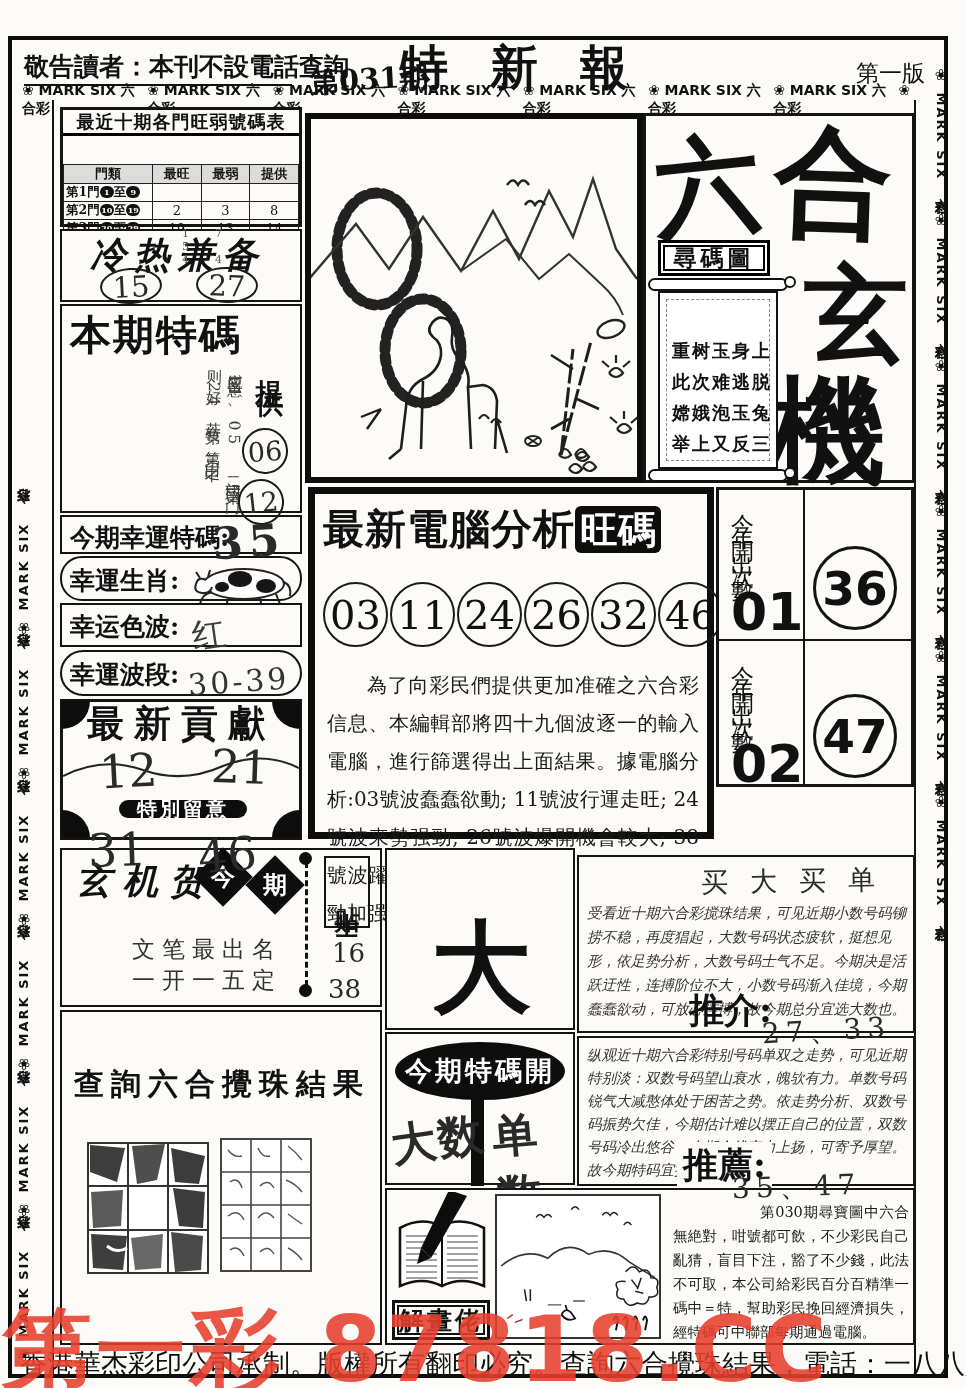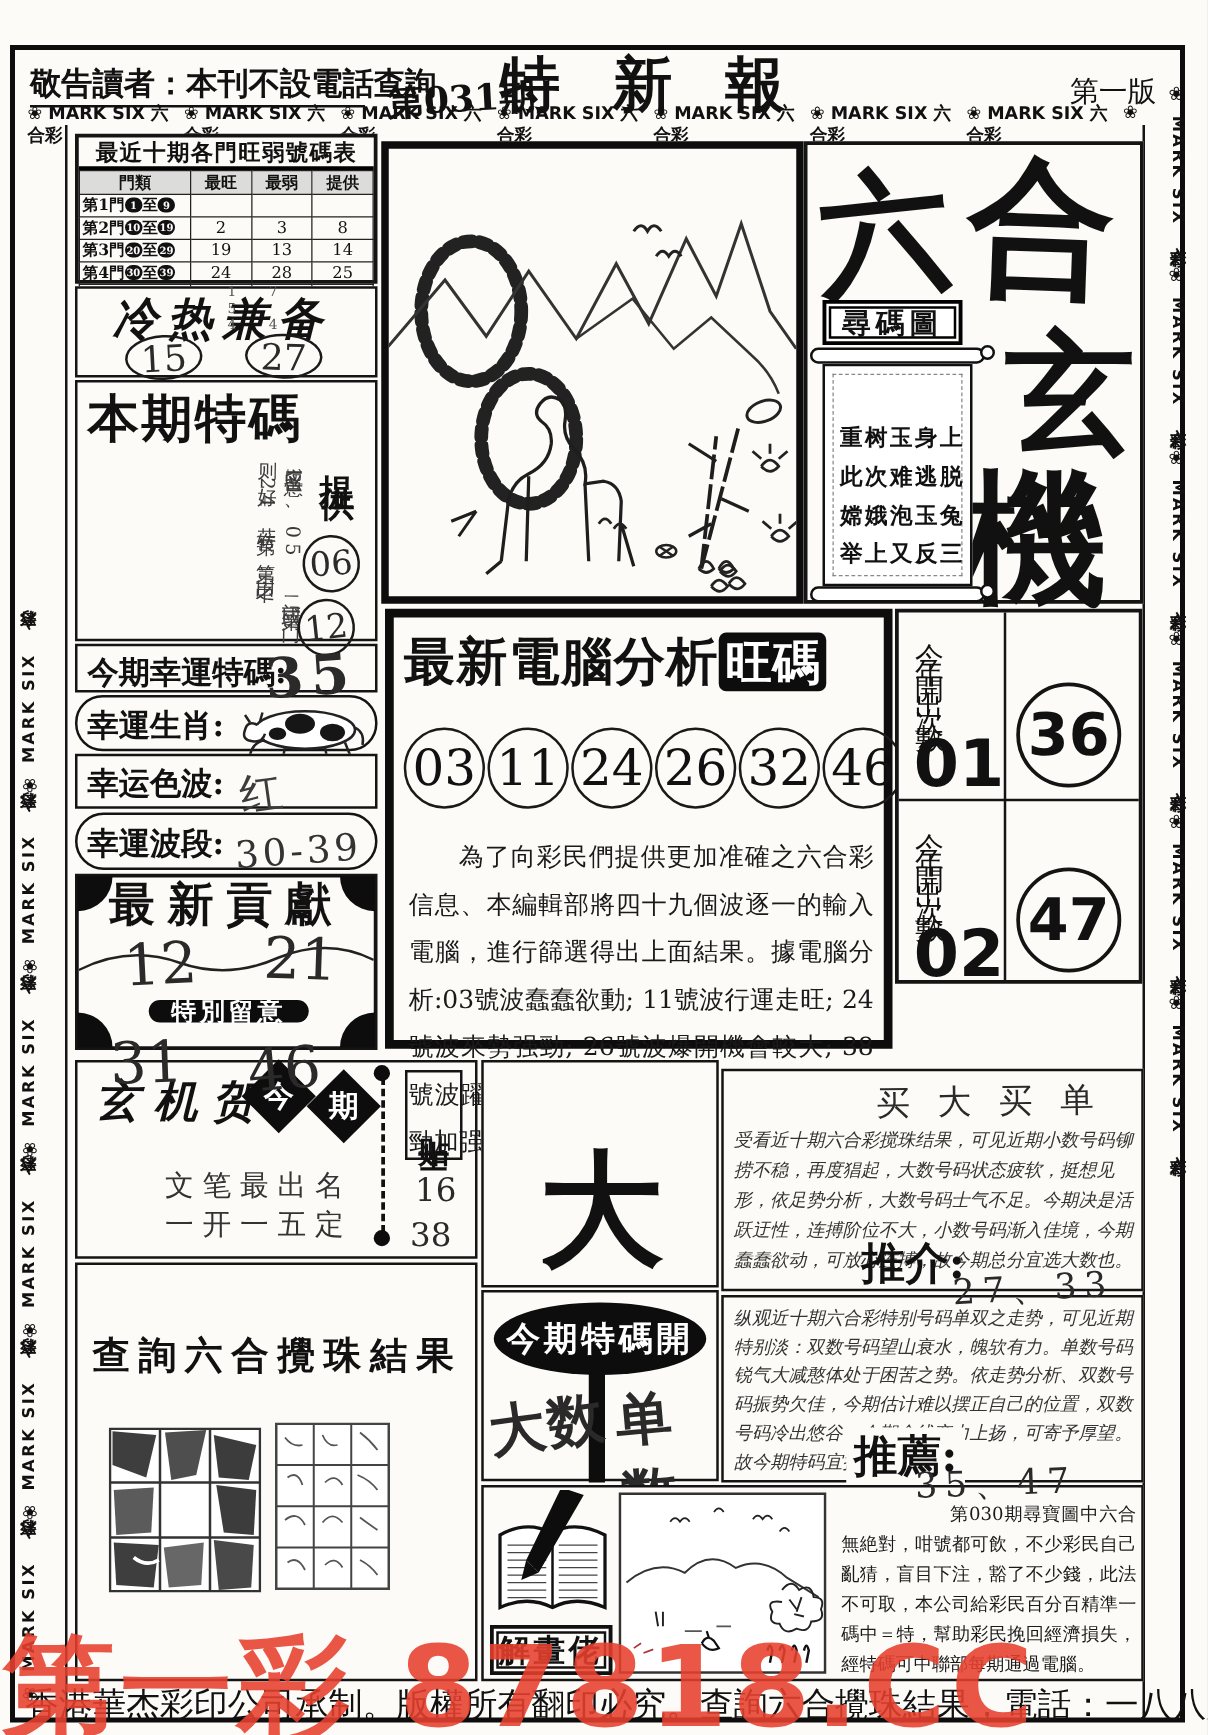--- a/index.html
+++ b/index.html
@@ -17,21 +17,21 @@
   .railline{width:0;border-left:2px solid #141414;}
   .rail{writing-mode:vertical-rl;font-family:"DejaVu Sans",sans-serif;font-weight:bold;
         font-size:13px;letter-spacing:2px;color:#111;white-space:nowrap;overflow:hidden;}
   .rail .rs{margin:6px 0;}
   .rail .fl{font-size:15px;}
   #railL{transform:rotate(180deg);}
   
   .flowrow{display:flex;justify-content:space-between;font-family:"DejaVu Sans",sans-serif;
            font-weight:bold;font-size:14px;}
   
-  table.hot{border-collapse:collapse;width:100%;table-layout:fixed;}
+  table.hot{border-collapse:collapse;width:100%;table-layout:fixed;margin-top:28px;}
   table.hot td{border:1px solid #222;font-size:13px;text-align:center;height:15px;padding:0;overflow:hidden;}
   table.hot .gate{font-weight:bold;font-size:12.5px;text-align:left;padding-left:2px;}
   .bc{display:inline-block;min-width:12px;height:12px;line-height:12px;background:#111;color:#fff;
       border-radius:7px;font-size:8px;text-align:center;font-weight:bold;padding:0 1px;vertical-align:1px;}
   .hcell{background:#dcdcda;font-weight:bold;font-size:13px;}
   
   .ring{border:2.5px solid #1a1a1a;border-radius:50%;text-align:center;background:transparent;}
   .ball{border:3px solid #141414;border-radius:50%;display:flex;align-items:center;justify-content:center;
         font-weight:bold;background:#fcfbf7;}
   .corner{position:absolute;width:28px;height:28px;background:#0d0d0d;}

